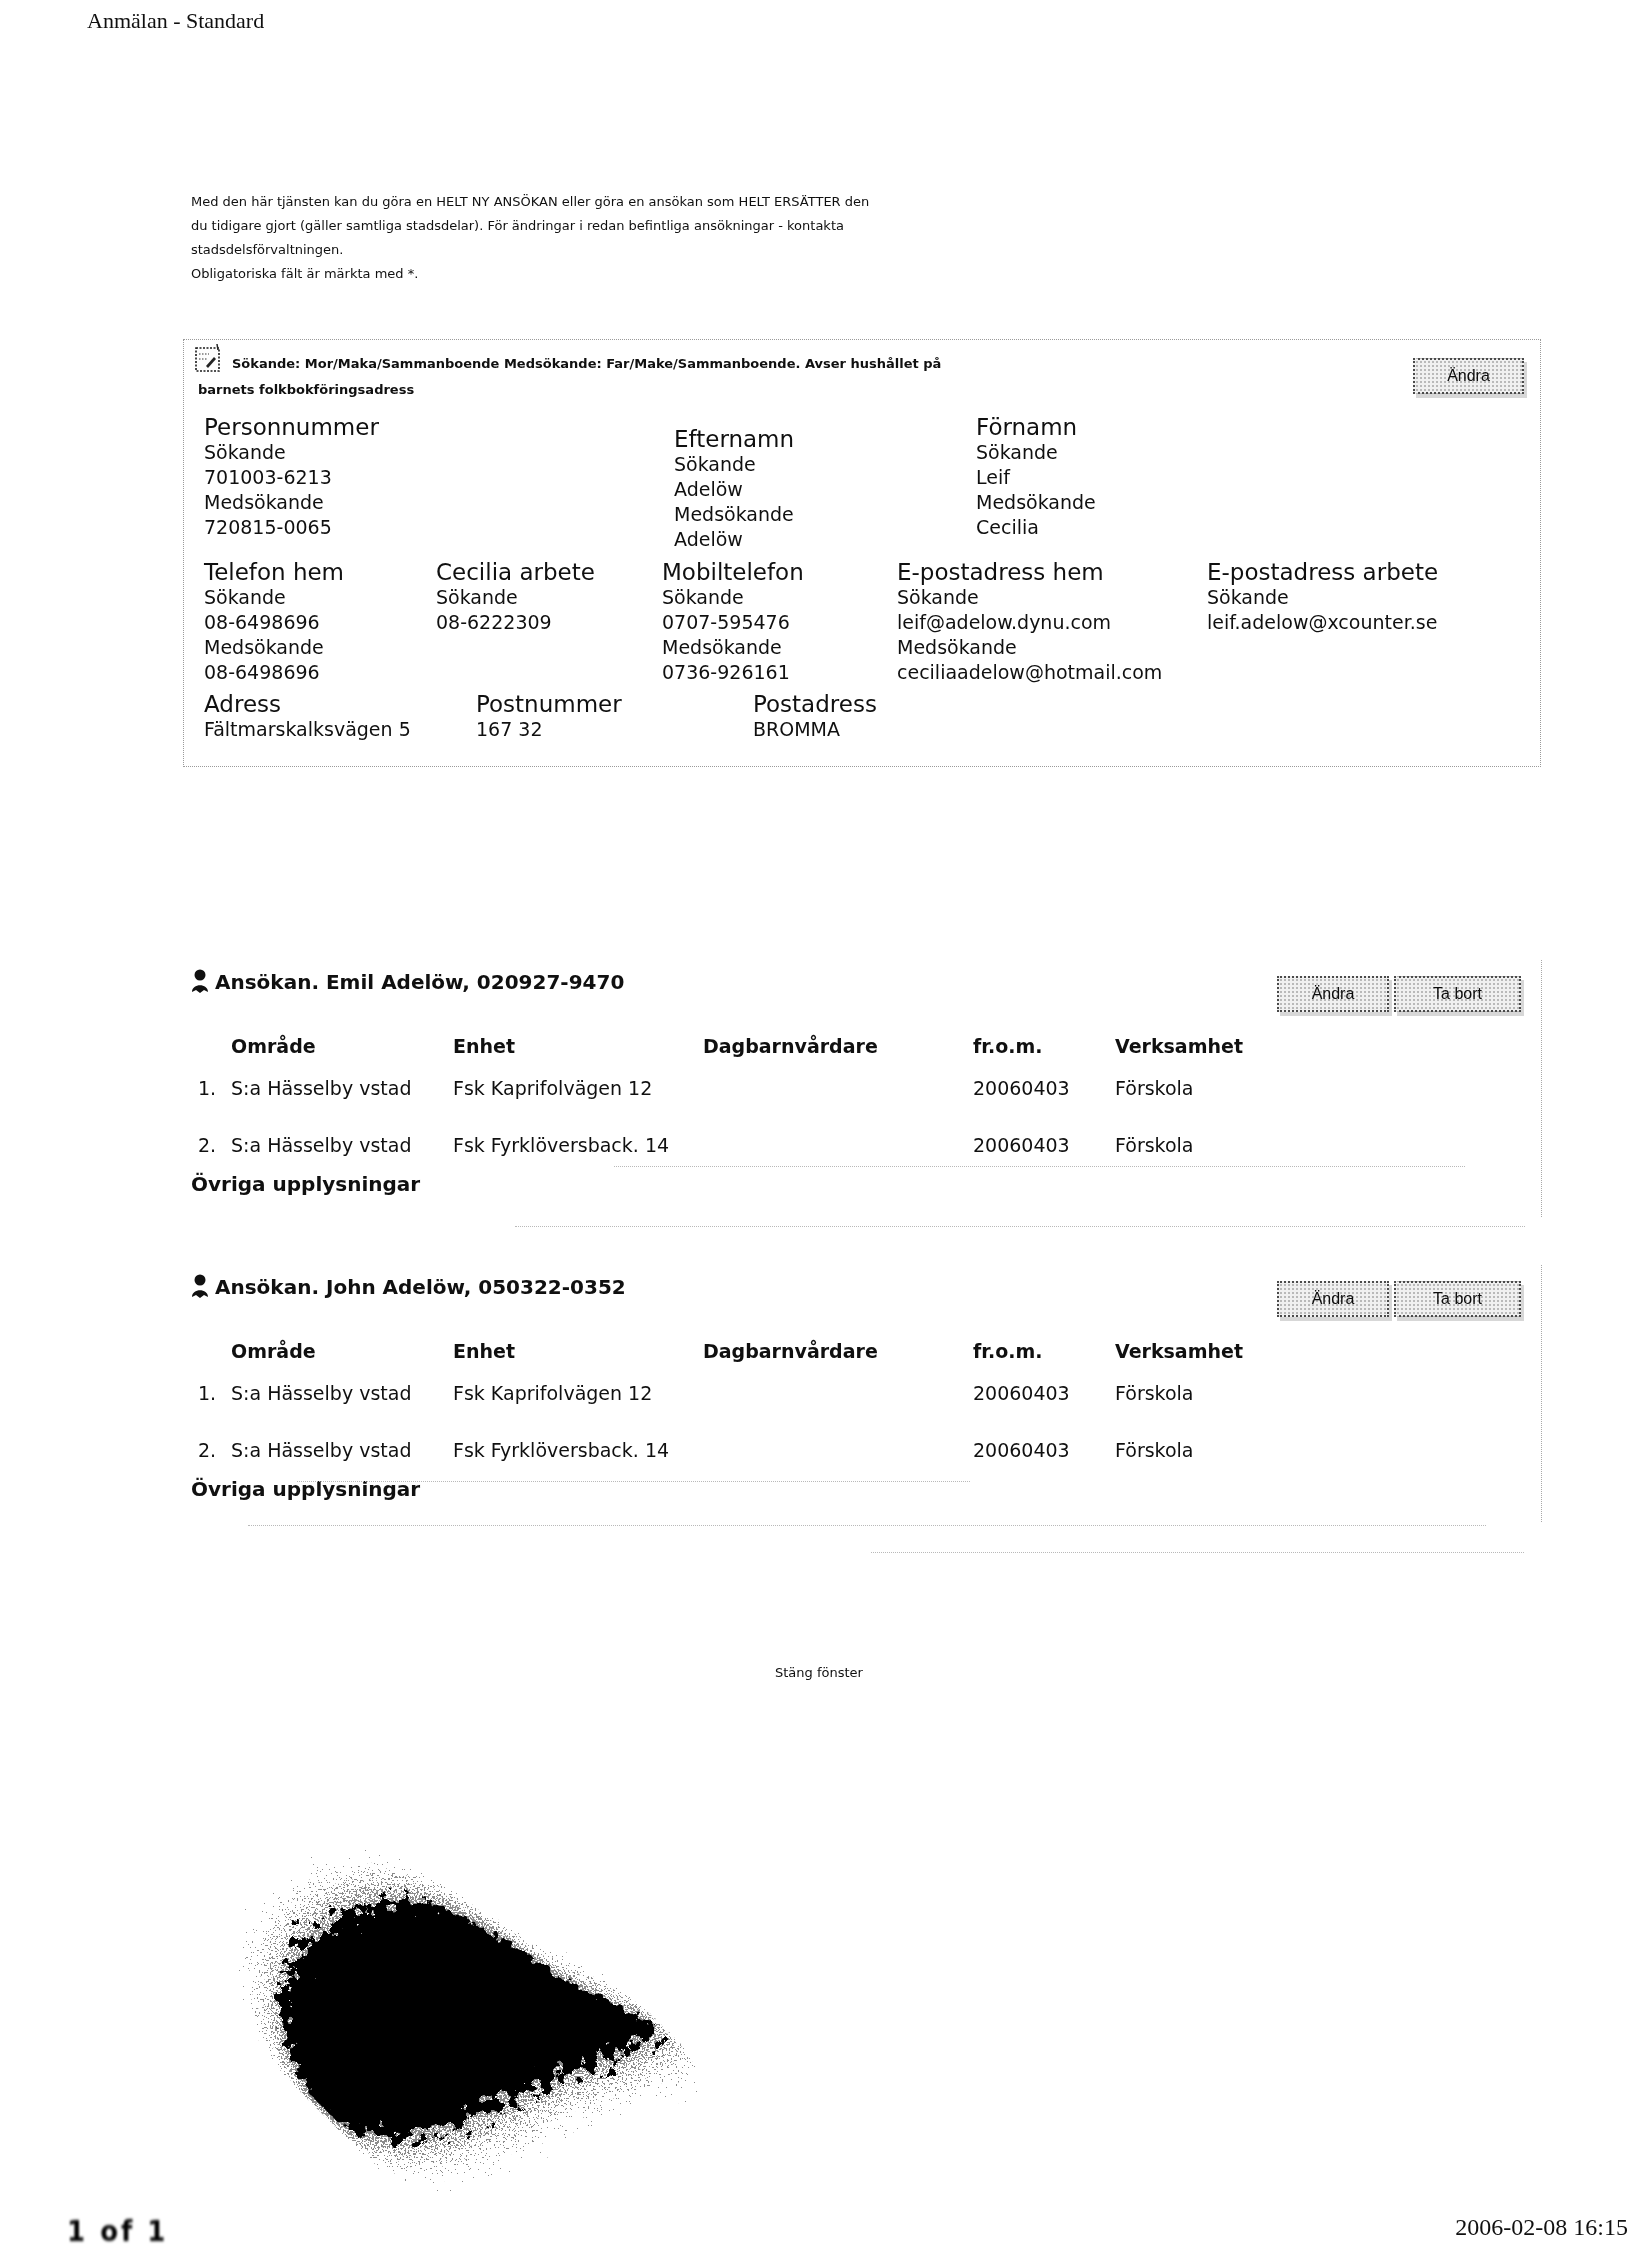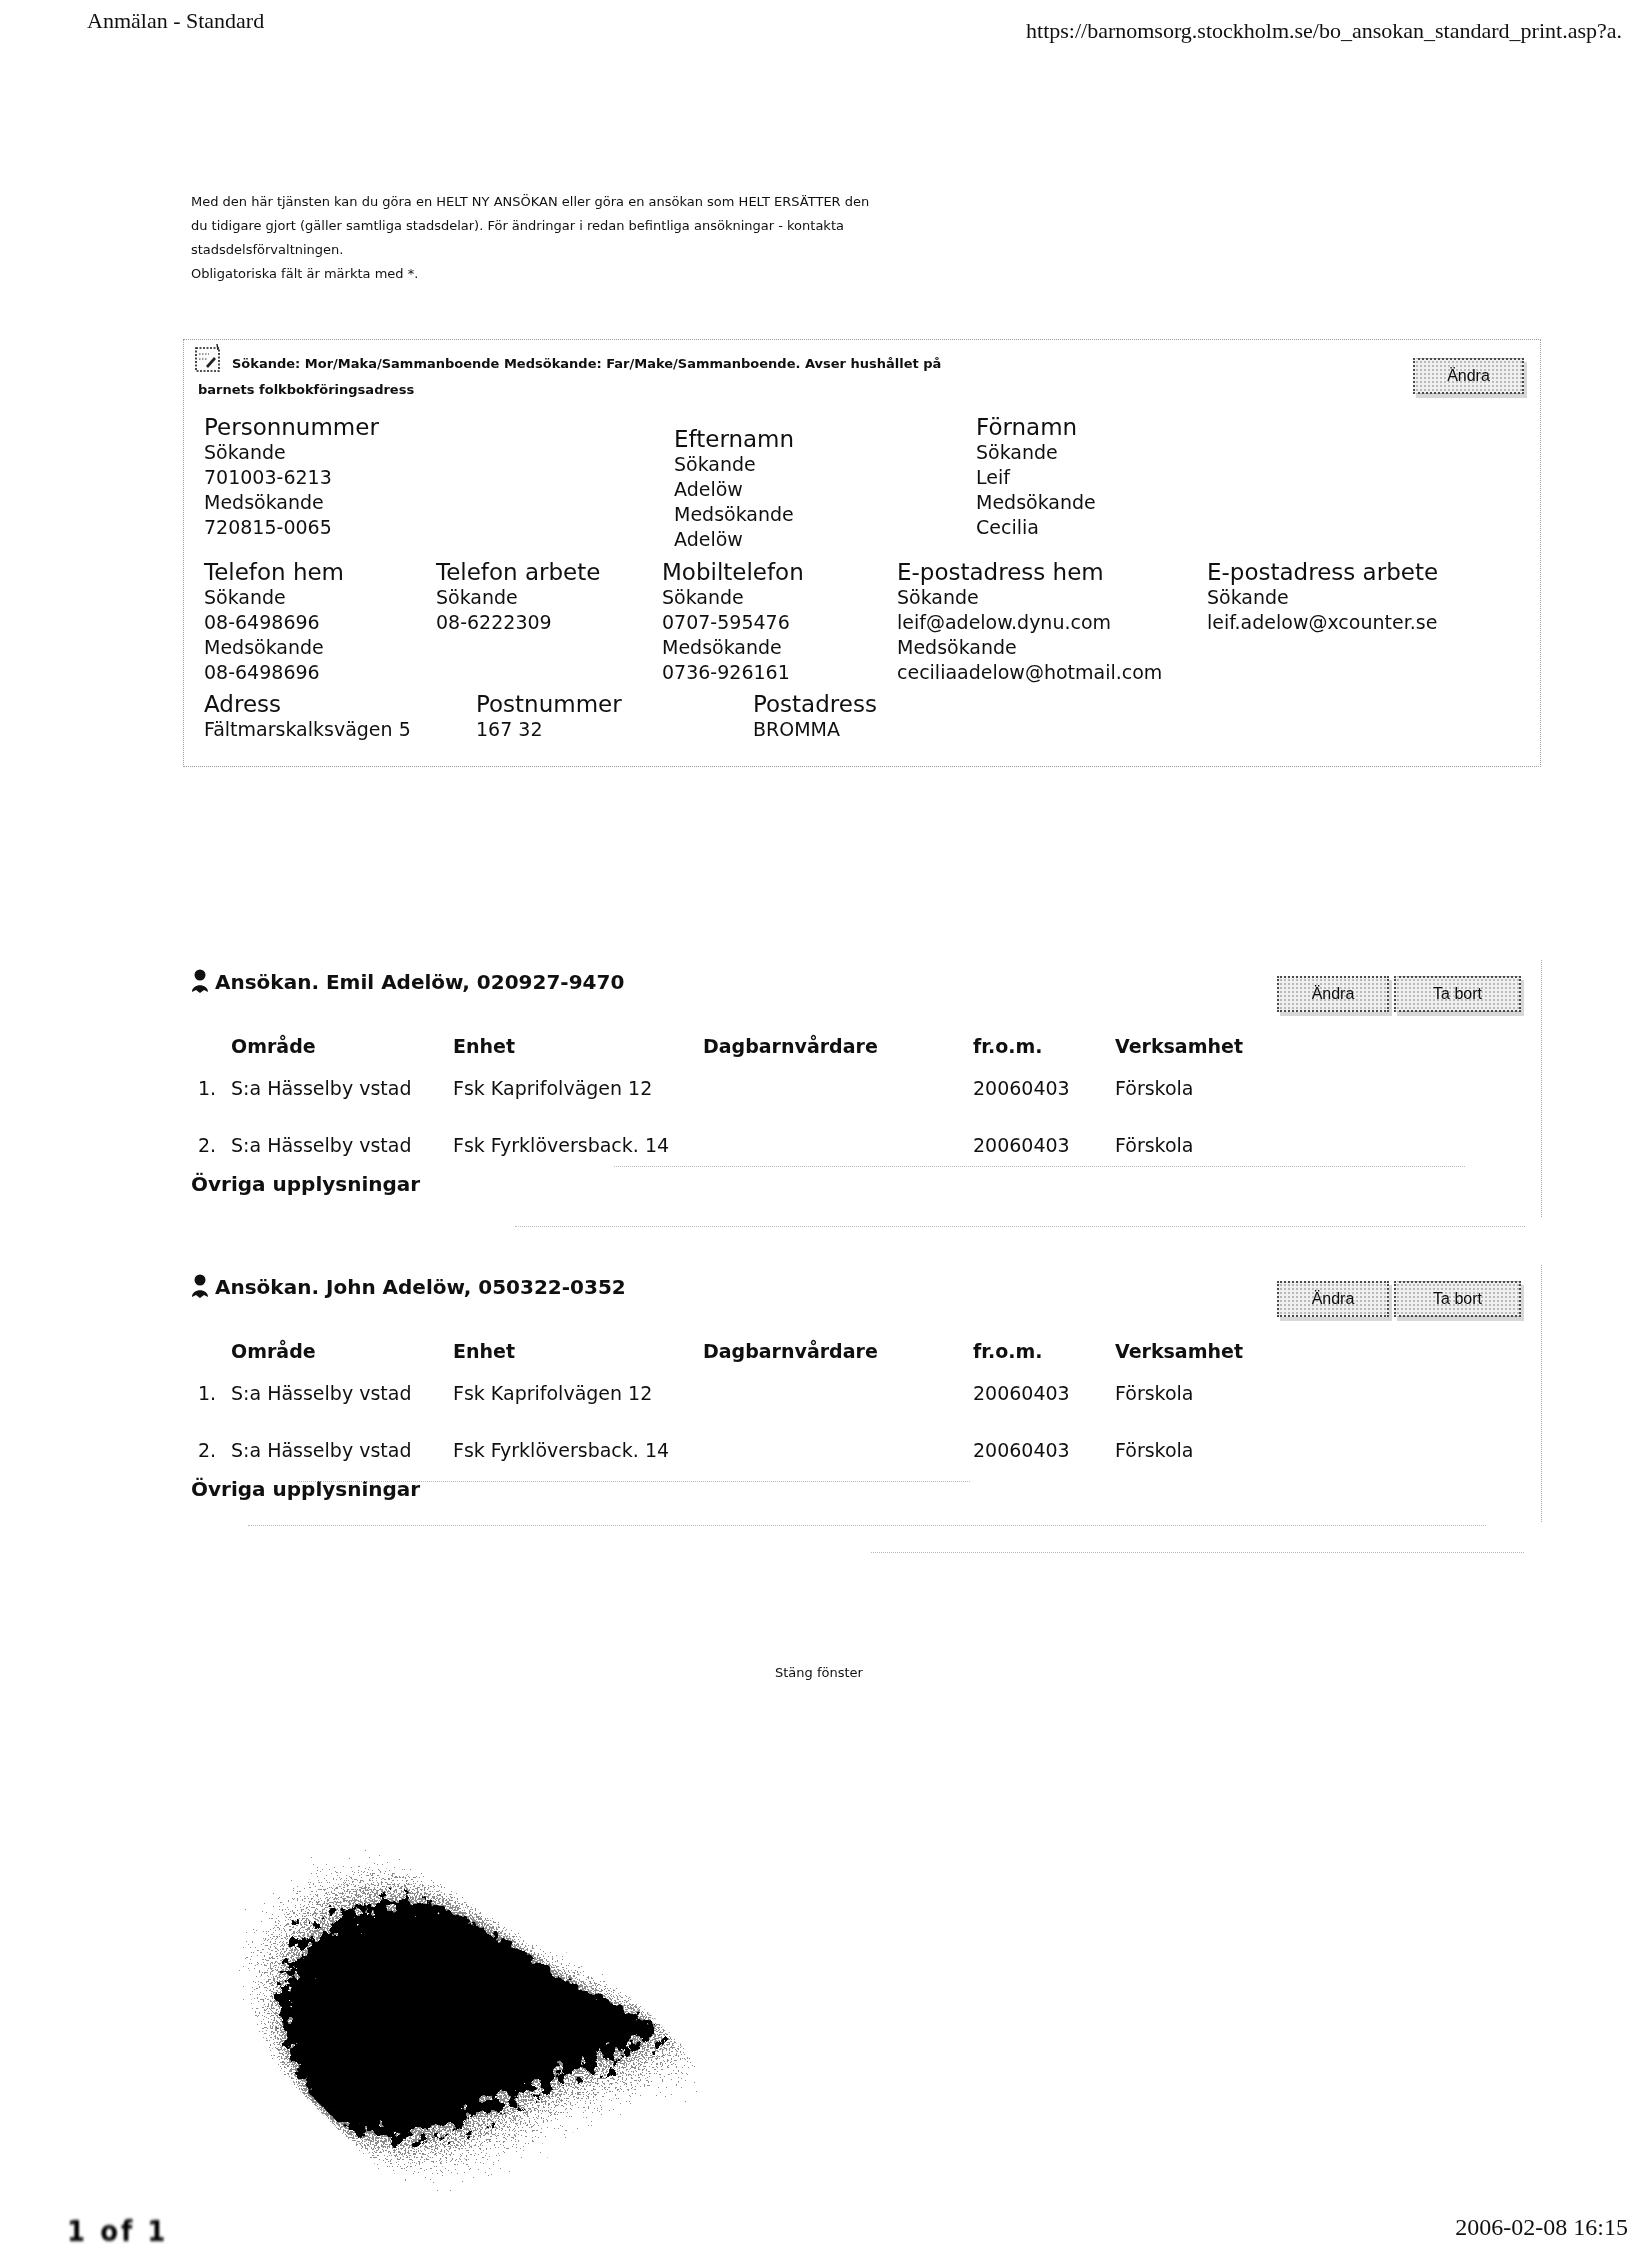--- a/index.html
+++ b/index.html
@@ -40,21 +40,20 @@
     filter:blur(1.3px) contrast(1.6);transform:scaleY(1.08);
   }
   .applink{cursor:pointer;}
 </style>
 </head>
 <body>
 
 <div id="page">
 
   <div class="abs serif t22" style="left:87px;top:8px;">Anmälan - Standard</div>
-  <div class="abs serif t22" style="right:16px;top:18px;">https://barnomsorg.stockholm.se/bo_ansokan_standard_print.asp?a.</div>
 
   <div class="abs t19" style="left:191px;top:190px;">
     <div>Med den här tjänsten kan du göra en HELT NY ANSÖKAN eller göra en ansökan som HELT ERSÄTTER den</div>
     <div>du tidigare gjort (gäller samtliga stadsdelar). För ändringar i redan befintliga ansökningar - kontakta</div>
     <div>stadsdelsförvaltningen.</div>
     <div>Obligatoriska fält är märkta med *.</div>
   </div>
 
   <div class="abs box-dotted" style="left:183px;top:339px;width:1358px;height:428px;">
 
@@ -96,21 +95,21 @@
     </div>
 
     <div class="abs fieldcol" style="left:20px;top:220px;">
       <div class="flabel">Telefon hem</div>
       <div class="fline">Sökande</div>
       <div class="fline">08-6498696</div>
       <div class="fline">Medsökande</div>
       <div class="fline">08-6498696</div>
     </div>
     <div class="abs fieldcol" style="left:252px;top:220px;">
-      <div class="flabel">Telefon arbete</div>
+      <div class="flabel">Cecilia arbete</div>
       <div class="fline">Sökande</div>
       <div class="fline">08-6222309</div>
     </div>
     <div class="abs fieldcol" style="left:478px;top:220px;">
       <div class="flabel">Mobiltelefon</div>
       <div class="fline">Sökande</div>
       <div class="fline">0707-595476</div>
       <div class="fline">Medsökande</div>
       <div class="fline">0736-926161</div>
     </div>

